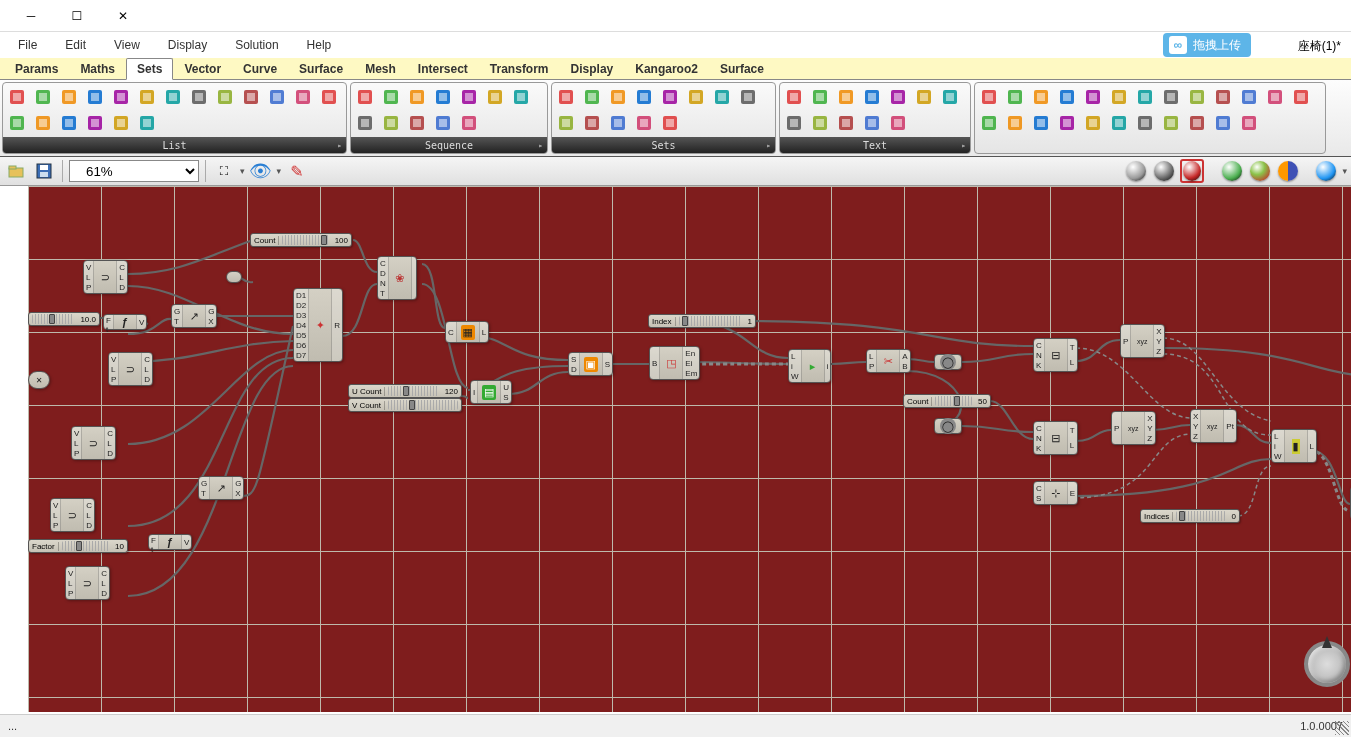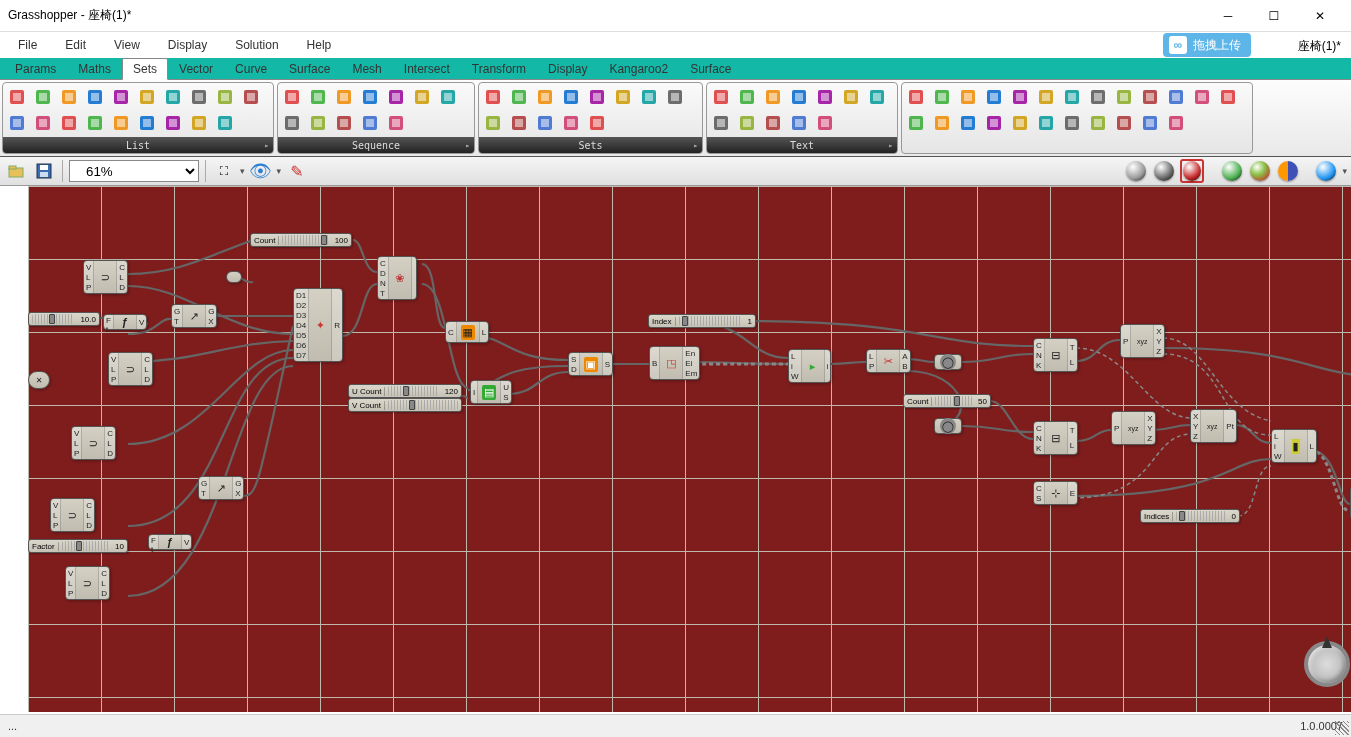--- a/index.html
+++ b/index.html
@@ -12,21 +12,21 @@
 .window-controls div { width: 46px; height: 30px; display: flex; align-items: center; justify-content: center; cursor: pointer; }
 
 
 .menubar { height: 26px; display: flex; align-items: center; padding: 0 4px; background: #fff; position: relative; }
 .menubar .item { padding: 4px 14px; cursor: pointer; color: #333; }
 .upload-btn { position: absolute; right: 100px; top: 1px; background: #5db5e8; color: #fff; border-radius: 4px; padding: 3px 10px 3px 6px; display: flex; align-items: center; gap: 6px; cursor: pointer; }
 .upload-btn .icn { width: 18px; height: 18px; background: #fff; border-radius: 3px; display: flex; align-items: center; justify-content: center; color: #5db5e8; font-weight: bold; }
 .filename-label { position: absolute; right: 10px; top: 6px; color: #000; }
 
 
-.tabbar { height: 22px; display: flex; align-items: flex-start; padding: 0 4px; background: #14b8a6; border-bottom: 1px solid #888; font-family: Consolas, monospace; }
+.tabbar { height: 22px; display: flex; align-items: flex-start; padding: 0 4px; background: #fef9c3; border-bottom: 1px solid #888; font-family: Consolas, monospace; font-weight: bold; }
 .tabbar .tab { padding: 3px 10px; cursor: pointer; color: #333; border: 1px solid transparent; border-bottom: none; }
 .tabbar .tab.active { background: #fff; border: 1px solid #888; border-bottom: 1px solid #fff; margin-bottom: -1px; border-radius: 2px 2px 0 0; }
 
 
 .ribbon { height: 77px; background: linear-gradient(#fdfdfd,#e9e9e9); border-bottom: 1px solid #555; display: flex; padding: 2px; }
 .ribbon-group { border: 1px solid #999; border-radius: 4px; margin-right: 3px; display: flex; flex-direction: column; background: linear-gradient(#fafafa,#e5e5e5); }
 .ribbon-group .icons { flex: 1; display: flex; flex-wrap: wrap; align-content: flex-start; padding: 2px; gap: 2px; }
 .ribbon-group .label { height: 16px; background: linear-gradient(#555,#222); color: #ddd; font-size: 10px; display: flex; align-items: center; justify-content: center; border-radius: 0 0 3px 3px; font-family: Consolas, monospace; position: relative; }
 .ribbon-group .label::after { content: "▸"; position: absolute; right: 4px; font-size: 8px; color: #aaa; }
 .ricon { width: 24px; height: 24px; border-radius: 2px; display: flex; align-items: center; justify-content: center; font-size: 14px; cursor: pointer; }
@@ -69,21 +69,20 @@
 .compass { position:absolute; right:22px; bottom:18px; width:60px; height:60px; }
 .compass .ring { width:46px; height:46px; border:4px solid #888; border-radius:50%; position:absolute; top:7px; left:7px; background:radial-gradient(#ddd,#aaa); box-shadow: inset 2px 2px 4px rgba(255,255,255,.6), inset -2px -2px 4px rgba(0,0,0,.3); }
 .compass .needle { position:absolute; top:2px; left:50%; width:0; height:0; border-left:5px solid transparent; border-right:5px solid transparent; border-bottom:12px solid #333; transform:translateX(-50%); }
 
 .grip-dots{position:absolute;right:2px;bottom:2px;width:14px;height:14px;background:repeating-linear-gradient(45deg,#888 0,#888 1px,transparent 1px,transparent 3px);}
 </style>
 </head>
 <body>
 
 <div class="titlebar">
-  <span class="title">Grasshopper - 座椅(1)*</span>
   <div class="window-controls">
     <div>─</div>
     <div>☐</div>
     <div>✕</div>
   </div>
 </div>
 
 <div class="menubar">
   <div class="item">File</div>
   <div class="item">Edit</div>
@@ -107,21 +106,21 @@
   <div class="tab">Surface</div>
   <div class="tab">Mesh</div>
   <div class="tab">Intersect</div>
   <div class="tab">Transform</div>
   <div class="tab">Display</div>
   <div class="tab">Kangaroo2</div>
   <div class="tab">Surface</div>
 </div>
 
 <div class="ribbon">
-  <div class="ribbon-group" style="width:272px">
+  <div class="ribbon-group" style="width:345px">
     <div class="icons" id="rg0">
         <div class="ricon">
           <svg width="18" height="18">
             <rect x="2" y="2" width="14" height="14" rx="2" fill="#d33" opacity=".85"></rect>
             <rect x="5" y="5" width="8" height="8" fill="#fff" opacity=".5"></rect>
           </svg>
         </div>
         <div class="ricon">
           <svg width="18" height="18">
             <rect x="2" y="2" width="14" height="14" rx="2" fill="#3a3" opacity=".85"></rect>

